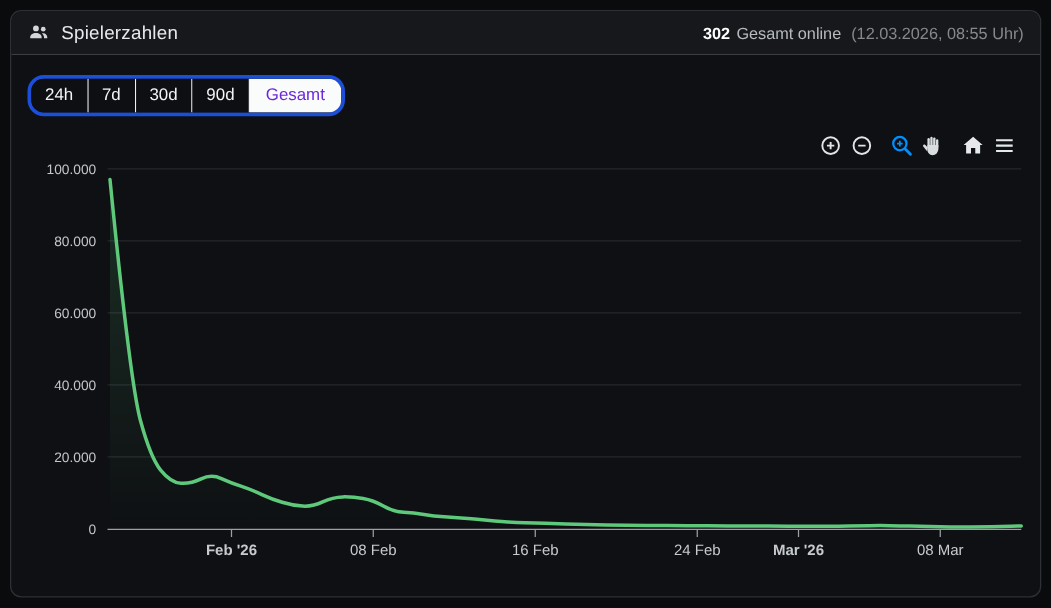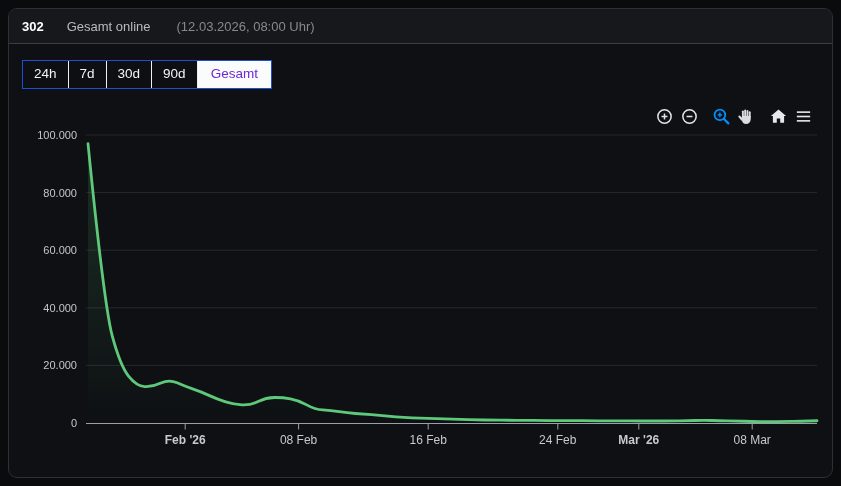--- a/index.html
+++ b/index.html
@@ -15,26 +15,26 @@
     border:1px solid #2d3035;border-radius:9px;
   }
   .card-header{
     height:34px;display:flex;align-items:center;justify-content:space-between;
     padding:0 13px;background:#17181b;
     border-bottom:1px solid #3a3d41;
     border-radius:8px 8px 0 0;
   }
   .title-group{display:flex;align-items:center;gap:9px;}
   .title{font-size:15px;color:#e7e9eb;letter-spacing:.2px;}
-  .online{font-size:13px;color:#b7bbbf;display:flex;align-items:flex-end;gap:23px;white-space:nowrap;}
+  .online{font-size:13px;color:#b7bbbf;display:flex;align-items:flex-end;gap:5px;white-space:nowrap;}
   .online .count{color:#ffffff;font-weight:700;}
   .online .ts{color:#85898e;margin-left:3px;}
   .range-group{
     position:absolute;left:13px;top:51px;display:inline-flex;
-    border:1px solid #1d4ed8;border-radius:0;overflow:hidden;
+    border:3px solid #1d4ed8;border-radius:13px;overflow:hidden;
   }
   .range-btn{
     appearance:none;margin:0;border:none;cursor:pointer;
     background:#0d0f12;color:#f2f4f5;
     font-family:"Liberation Sans",sans-serif;font-size:13.5px;
     padding:6px 11px;line-height:1.1;
     border-right:1px solid #edeff1;
   }
   .range-btn:last-child{border-right:none;}
   .range-btn.active{background:#fafbfb;color:#6d28d9;padding:6px 13px;}
@@ -46,24 +46,33 @@
   .tool.gap-left{margin-left:7px;}
   #chart-svg{position:absolute;left:0;top:100px;}
   #chart-svg text{font-family:"Liberation Sans",sans-serif;}
 </style>
 </head>
 <body>
 
 <div class="card">
 
   <div class="card-header">
+    <div class="title-group">
+      <svg width="18" height="18" viewBox="0 0 24 24">
+        <circle cx="9" cy="7.6" r="3.1" fill="#d2d6da"></circle>
+        <path d="M9 12.6c-3.4 0-6.1 1.8-6.1 4.6v1h12.2v-1c0-2.8-2.7-4.6-6.1-4.6z" fill="#d2d6da"></path>
+        <circle cx="16.8" cy="8.4" r="2.5" fill="#d2d6da"></circle>
+        <path d="M16.8 12.8c-.5 0-1 .06-1.5.18 1.4 1 2.3 2.4 2.3 4.2v1h3.5v-1c0-2.4-1.9-4.4-4.3-4.4z" fill="#d2d6da"></path>
+      </svg>
+      <span class="title">Spielerzahlen</span>
+    </div>
     <div class="online">
       <span class="count">302</span>
       <span>Gesamt online</span>
-      <span class="ts">(12.03.2026, 08:00 Uhr)</span>
+      <span class="ts">(12.03.2026, 08:55 Uhr)</span>
     </div>
   </div>
 
   <div class="range-group">
     <button class="range-btn">24h</button>
     <button class="range-btn">7d</button>
     <button class="range-btn">30d</button>
     <button class="range-btn">90d</button>
     <button class="range-btn active">Gesamt</button>
   </div>

